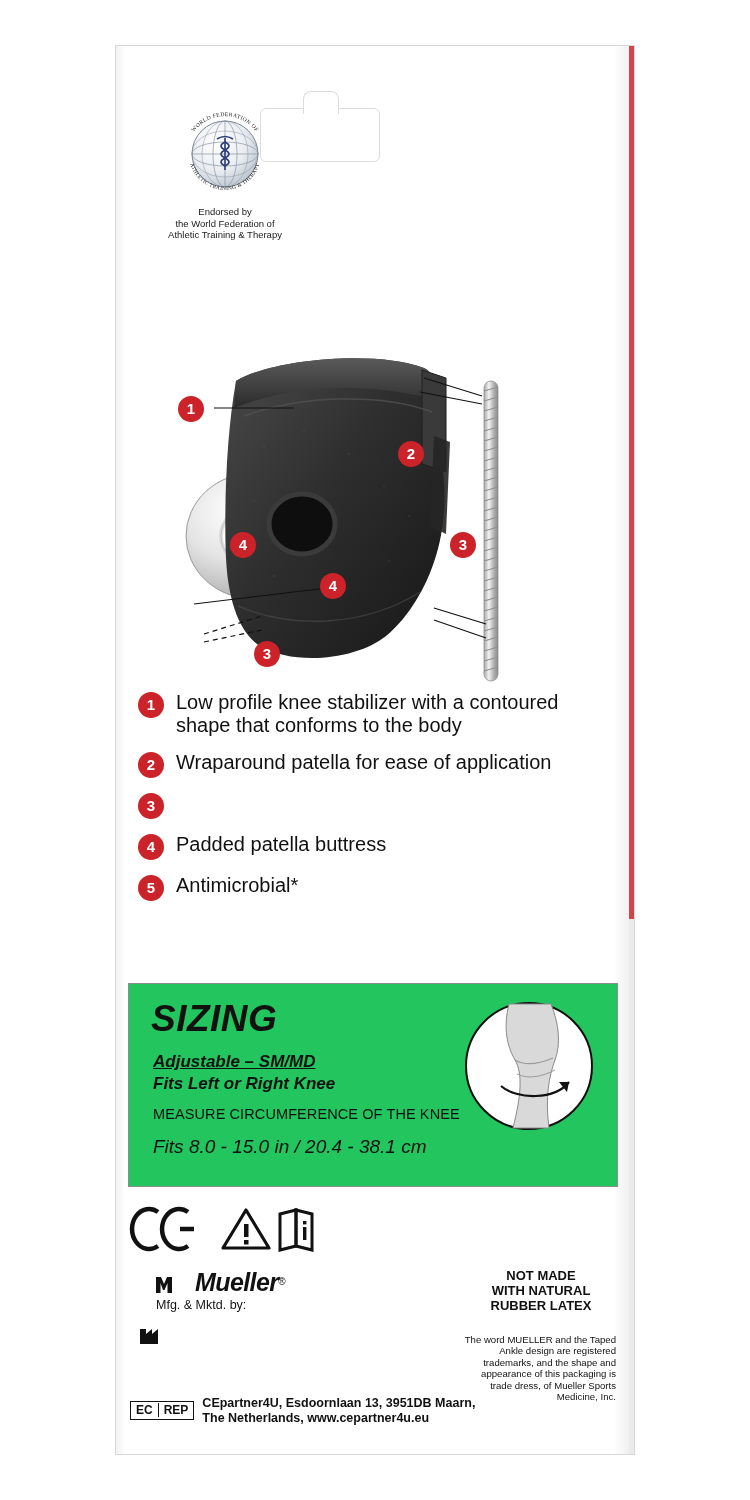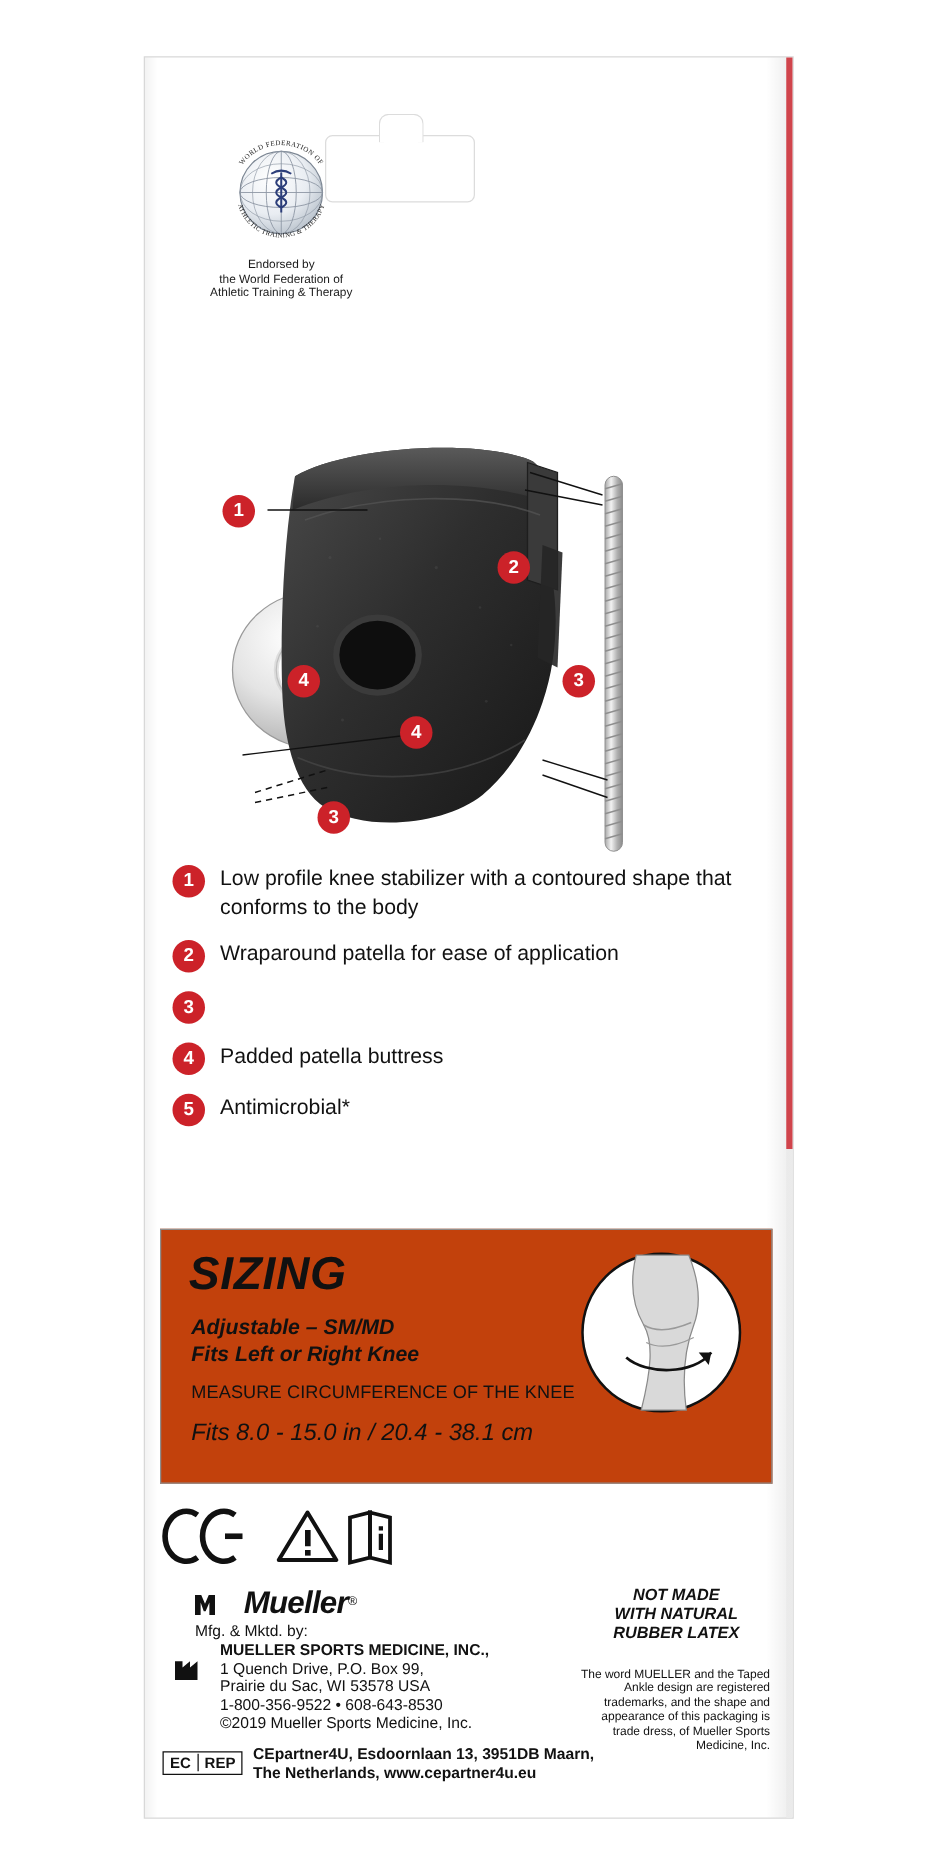--- a/index.html
+++ b/index.html
@@ -145,55 +145,55 @@
     background: #cc2229;
     color: #fff;
     font-size: 15px;
     font-weight: bold;
     line-height: 26px;
     text-align: center;
     margin-right: 12px;
     margin-top: 1px;
   }
   .feature .txt {
-    font-size: 17px;
+    font-size: 20px;
     line-height: 23px;
     color: #111;
   }
 
   
   #sizing-box {
     position: absolute;
     left: 12px;
     top: 937px;
     width: 488px;
     height: 202px;
     border: 1.5px solid #8d8d8d;
-    background: #c2410c;
+    background: #22c55e;
     text-align: center;
   }
   #sizing-title {
     position: absolute;
     left: 22px;
     top: 14px;
     font-size: 37px;
     font-style: italic;
     font-weight: bold;
     letter-spacing: .5px;
     color: #111;
   }
   .sizing-sub {
     position: absolute;
     left: 24px;
     font-size: 17px;
     font-style: italic;
     font-weight: bold;
     color: #111;
   }
-  #sizing-sub1 { top: 68px; }
+  #sizing-sub1 { top: 68px; text-decoration: underline; }
   #sizing-sub2 { top: 90px; }
   #sizing-measure {
     position: absolute;
     left: 24px;
     top: 122px;
     font-size: 14.5px;
     color: #111;
     letter-spacing: .1px;
   }
   #sizing-range {
@@ -298,21 +298,20 @@
   }
 
   #latex-note {
     position: absolute;
     right: 18px;
     top: 1222px;
     width: 150px;
     text-align: center;
     font-size: 13px;
     line-height: 15px;
-    font-style: italic;
     font-weight: bold;
     color: #111;
   }
   #trademark-note {
     position: absolute;
     right: 18px;
     top: 1288px;
     width: 152px;
     text-align: right;
     font-size: 9.6px;
@@ -571,27 +570,20 @@
     </div>
     <div id="mfg-line">Mfg. &amp; Mktd. by:</div>
   </div>
 
   <div id="mfg-square">
     <svg width="26" height="22" viewBox="0 0 26 22" aria-hidden="true">
       <path d="M2 21 L2 6 L8 6 L8 11 L14 6 L14 11 L20 6 L20 21 Z" fill="#111"></path>
     </svg>
   </div>
 
-  <div id="addr-block">
-    <div id="addr-name">MUELLER SPORTS MEDICINE, INC.,</div>
-    <div>1 Quench Drive, P.O. Box 99,</div>
-    <div>Prairie du Sac, WI 53578 USA</div>
-    <div>1-800-356-9522  •  608-643-8530</div>
-    <div>©2019 Mueller Sports Medicine, Inc.</div>
-  </div>
 
   <div id="ecrep-row">
     <div id="ecrep-badge">
       <span>EC</span>
       <span>REP</span>
     </div>
     <div id="ecrep-text">
       <div>CEpartner4U, Esdoornlaan 13, 3951DB Maarn,</div>
       <div>The Netherlands, www.cepartner4u.eu</div>
     </div>

